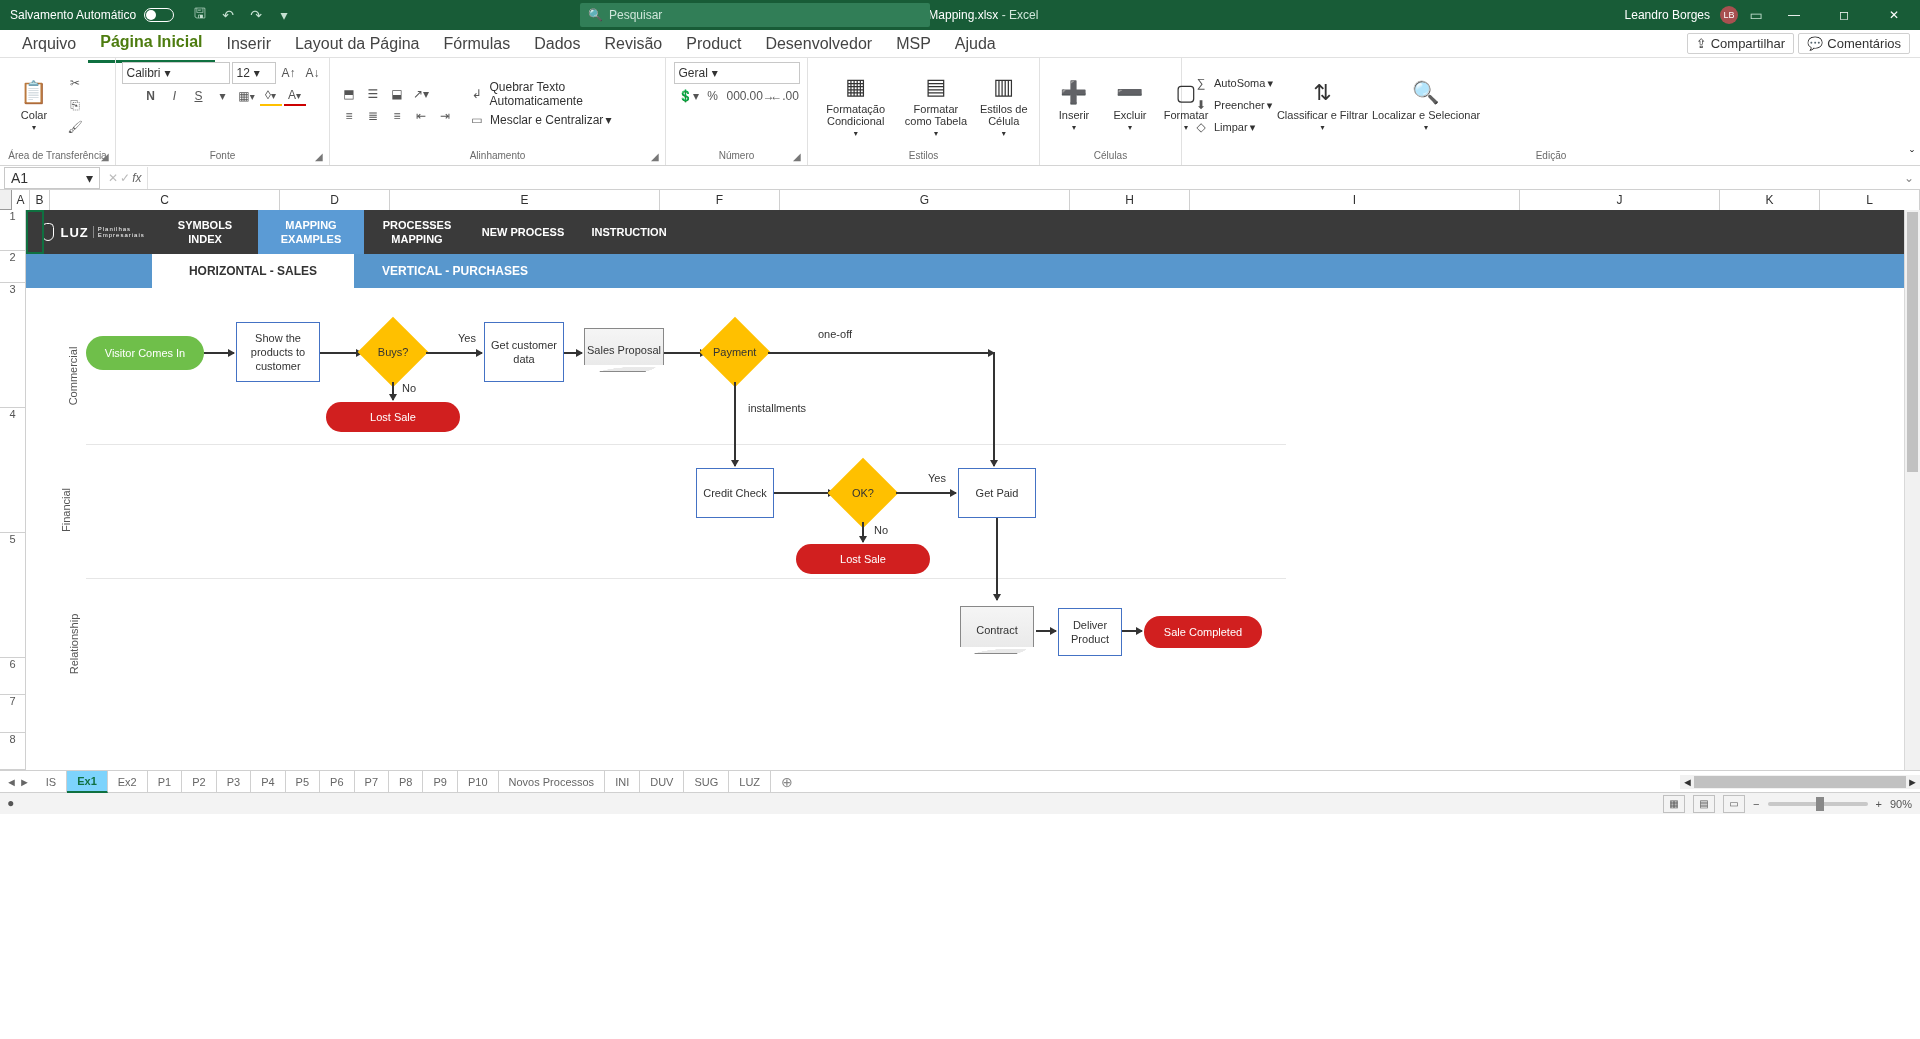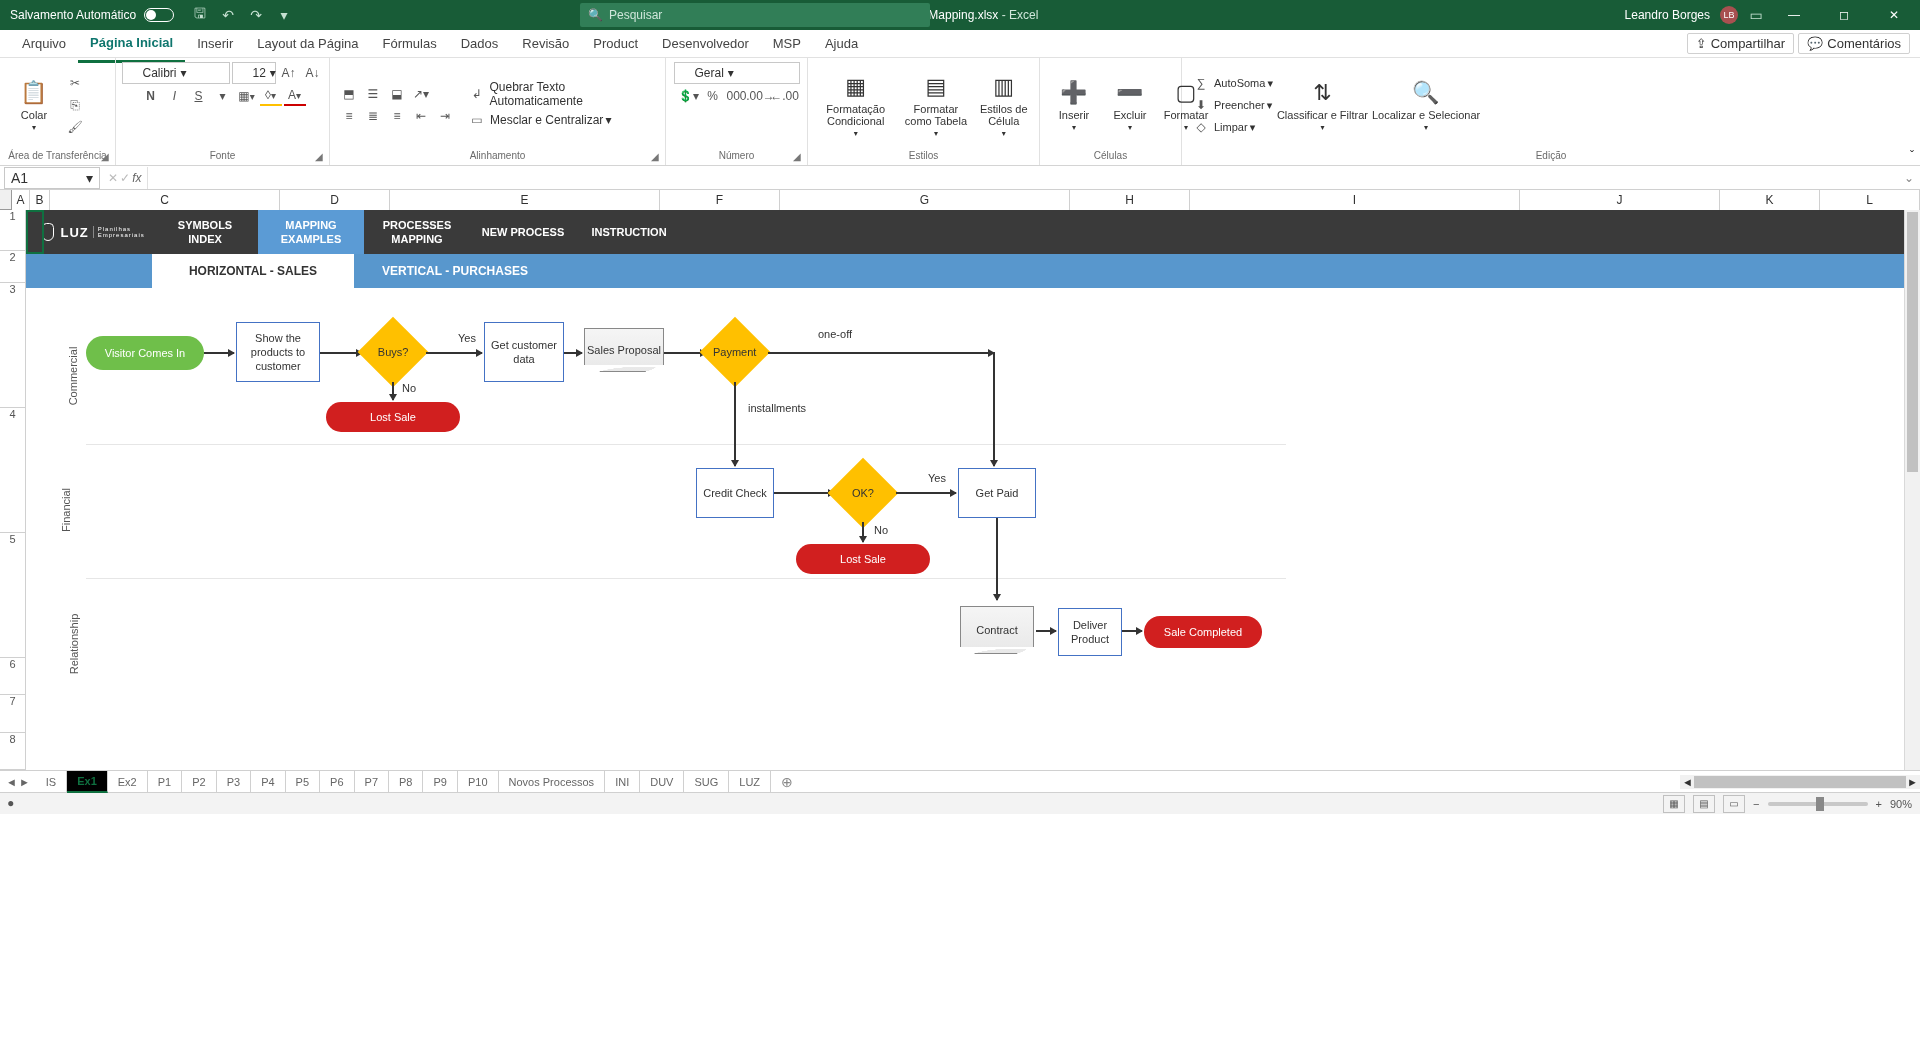--- a/index.html
+++ b/index.html
@@ -9,34 +9,34 @@
 .toggle{width:30px;height:14px;border:1px solid #fff;border-radius:7px;position:relative;}
 .toggle::after{content:"";width:10px;height:10px;background:#fff;border-radius:50%;position:absolute;left:1px;top:1px;}
 .tb-icons{display:flex;gap:12px;margin-left:8px;align-items:center;}
 .tb-icon{width:16px;height:16px;display:flex;align-items:center;justify-content:center;font-size:14px;color:#c5e0d1;}
 .titlebar .doc-title{position:absolute;left:50%;transform:translateX(-50%);}
 .searchbox{position:absolute;left:580px;width:350px;height:24px;background:#317e57;border-radius:2px;display:flex;align-items:center;padding:0 8px;gap:6px;color:#cfe6da;}
 .user-area{margin-left:auto;display:flex;align-items:center;gap:10px;padding-right:6px;}
 .avatar{width:18px;height:18px;border-radius:50%;background:#a85050;display:flex;align-items:center;justify-content:center;font-size:9px;color:#fff;}
 .win-btn{width:40px;height:30px;display:flex;align-items:center;justify-content:center;color:#fff;font-size:12px;}
 .ribbon-tabs{height:28px;background:#fff;border-bottom:1px solid #e1e1e1;display:flex;align-items:center;padding:0 10px;gap:0;}
-.rtab{padding:8px 12px;height:39px;display:flex;align-items:center;font-size:13px;color:#444;cursor:pointer;}
-.rtab.active{color:#0f766e;border-bottom:3px solid #0f7040;font-weight:600;}
+.rtab{padding:8px 12px;height:39px;display:flex;align-items:center;font-size:16px;color:#444;cursor:pointer;}
+.rtab.active{color:#4d7c0f;border-bottom:3px solid #0f7040;font-weight:600;}
 .rtab.file{color:#444;}
 .ribbon-right{margin-left:auto;display:flex;gap:4px;}
 .share-btn{display:flex;align-items:center;gap:4px;border:1px solid #d0d0d0;padding:2px 8px;font-size:13px;color:#333;border-radius:2px;}
 .ribbon{height:108px;background:#fff;border-bottom:1px solid #d4d4d4;display:flex;}
 .group{border-right:1px solid #e1e1e1;padding:4px 8px 2px;display:flex;flex-direction:column;justify-content:space-between;position:relative;}
 .group-label{font-size:10px;color:#6a6a6a;text-align:center;padding:2px 0;}
 .group-content{flex:1;display:flex;align-items:center;gap:4px;}
 .big-btn{display:flex;flex-direction:column;align-items:center;justify-content:center;gap:2px;font-size:11px;color:#333;min-width:52px;text-align:center;}
 .big-ico{width:28px;height:28px;display:flex;align-items:center;justify-content:center;font-size:22px;}
 .mini{width:22px;height:20px;display:flex;align-items:center;justify-content:center;font-size:12px;color:#555;}
 .font-row{display:flex;gap:2px;align-items:center;}
-.combo{border:1px solid #c8c8c8;height:22px;display:flex;align-items:center;padding:0 20px;font-size:12px;background:#fff;gap:4px;}
+.combo{border:1px solid #c8c8c8;height:22px;display:flex;align-items:center;padding:0 4px;font-size:12px;background:#fff;gap:4px;}
 .dlg-launcher{position:absolute;right:2px;bottom:2px;width:12px;height:12px;font-size:10px;color:#777;}
 .row-stack{display:flex;flex-direction:column;gap:2px;}
 .row-in{display:flex;gap:2px;align-items:center;}
 .collapse-chevron{position:absolute;right:6px;bottom:2px;font-size:12px;}
 .formula-bar{height:24px;background:#fff;border-bottom:1px solid #d0d0d0;display:flex;align-items:center;}
 .name-box{width:96px;height:22px;border:1px solid #c8c8c8;margin:0 2px 0 4px;display:flex;align-items:center;padding:0 6px;font-size:14px;justify-content:space-between;}
 .fx-btns{display:flex;gap:2px;padding:0 6px;align-items:center;height:22px;border-right:1px solid #e1e1e1;color:#888;}
 .fx-label{font-style:italic;font-size:12px;color:#666;}
 .fx-input{flex:1;height:22px;border:none;outline:none;padding:0 4px;}
 .row-header,.col-cell{border-right:1px solid #d0d0d0;display:flex;align-items:center;justify-content:center;}
@@ -68,21 +68,21 @@
 .arrow-h{position:absolute;height:2px;background:#333;}
 .arrow-h::after{content:"";position:absolute;right:-1px;top:-3px;border-left:7px solid #333;border-top:4px solid transparent;border-bottom:4px solid transparent;}
 .arrow-v{position:absolute;width:2px;background:#333;}
 .arrow-v::after{content:"";position:absolute;left:-3px;bottom:-1px;border-top:7px solid #333;border-left:4px solid transparent;border-right:4px solid transparent;}
 .arrow-label{position:absolute;font-size:11px;color:#333;background:#fff;padding:0 2px;}
 .vscroll{position:absolute;right:0;top:0;width:16px;height:560px;background:#f1f1f1;border-left:1px solid #d9d9d9;}
 .vthumb{position:absolute;left:2px;right:2px;top:2px;height:260px;background:#c1c1c1;}
 .sheet-tabs{height:22px;display:flex;align-items:center;border-top:1px solid #d0d0d0;background:#fff;font-size:11px;}
 .sheet-nav{display:flex;gap:2px;padding:0 6px;color:#666;}
 .sheet-tab{padding:0 10px;height:22px;display:flex;align-items:center;border-right:1px solid #d0d0d0;color:#666;}
-.sheet-tab.active{border-bottom:2px solid #0f7040;color:#0f7040;font-weight:600;background:#000000;}
+.sheet-tab.active{border-bottom:2px solid #0f7040;color:#0f7040;font-weight:600;background:#7dd3fc;}
 .hscroll-area{margin-left:auto;width:240px;height:14px;background:#f1f1f1;display:flex;align-items:center;position:relative;}
 .hthumb{position:absolute;left:14px;right:14px;top:1px;bottom:1px;background:#c1c1c1;}
 .status-bar{height:22px;background:#f3f3f3;border-top:1px solid #d0d0d0;display:flex;align-items:center;padding:0 8px;font-size:11px;color:#555;}
 .status-right{margin-left:auto;display:flex;align-items:center;gap:8px;}
 .view-btn{width:22px;height:18px;border:1px solid #c0c0c0;display:flex;align-items:center;justify-content:center;font-size:10px;}
 .zoom-slider{width:100px;height:4px;background:#c8c8c8;position:relative;border-radius:2px;}
 .zoom-thumb{position:absolute;width:8px;height:14px;background:#888;top:-5px;left:48px;}
 .underline-red{border-bottom:2px solid #c00;}
 .underline-yellow{border-bottom:2px solid #ffc000;}
 .doc-title-dim{color:#cfe6da;}

